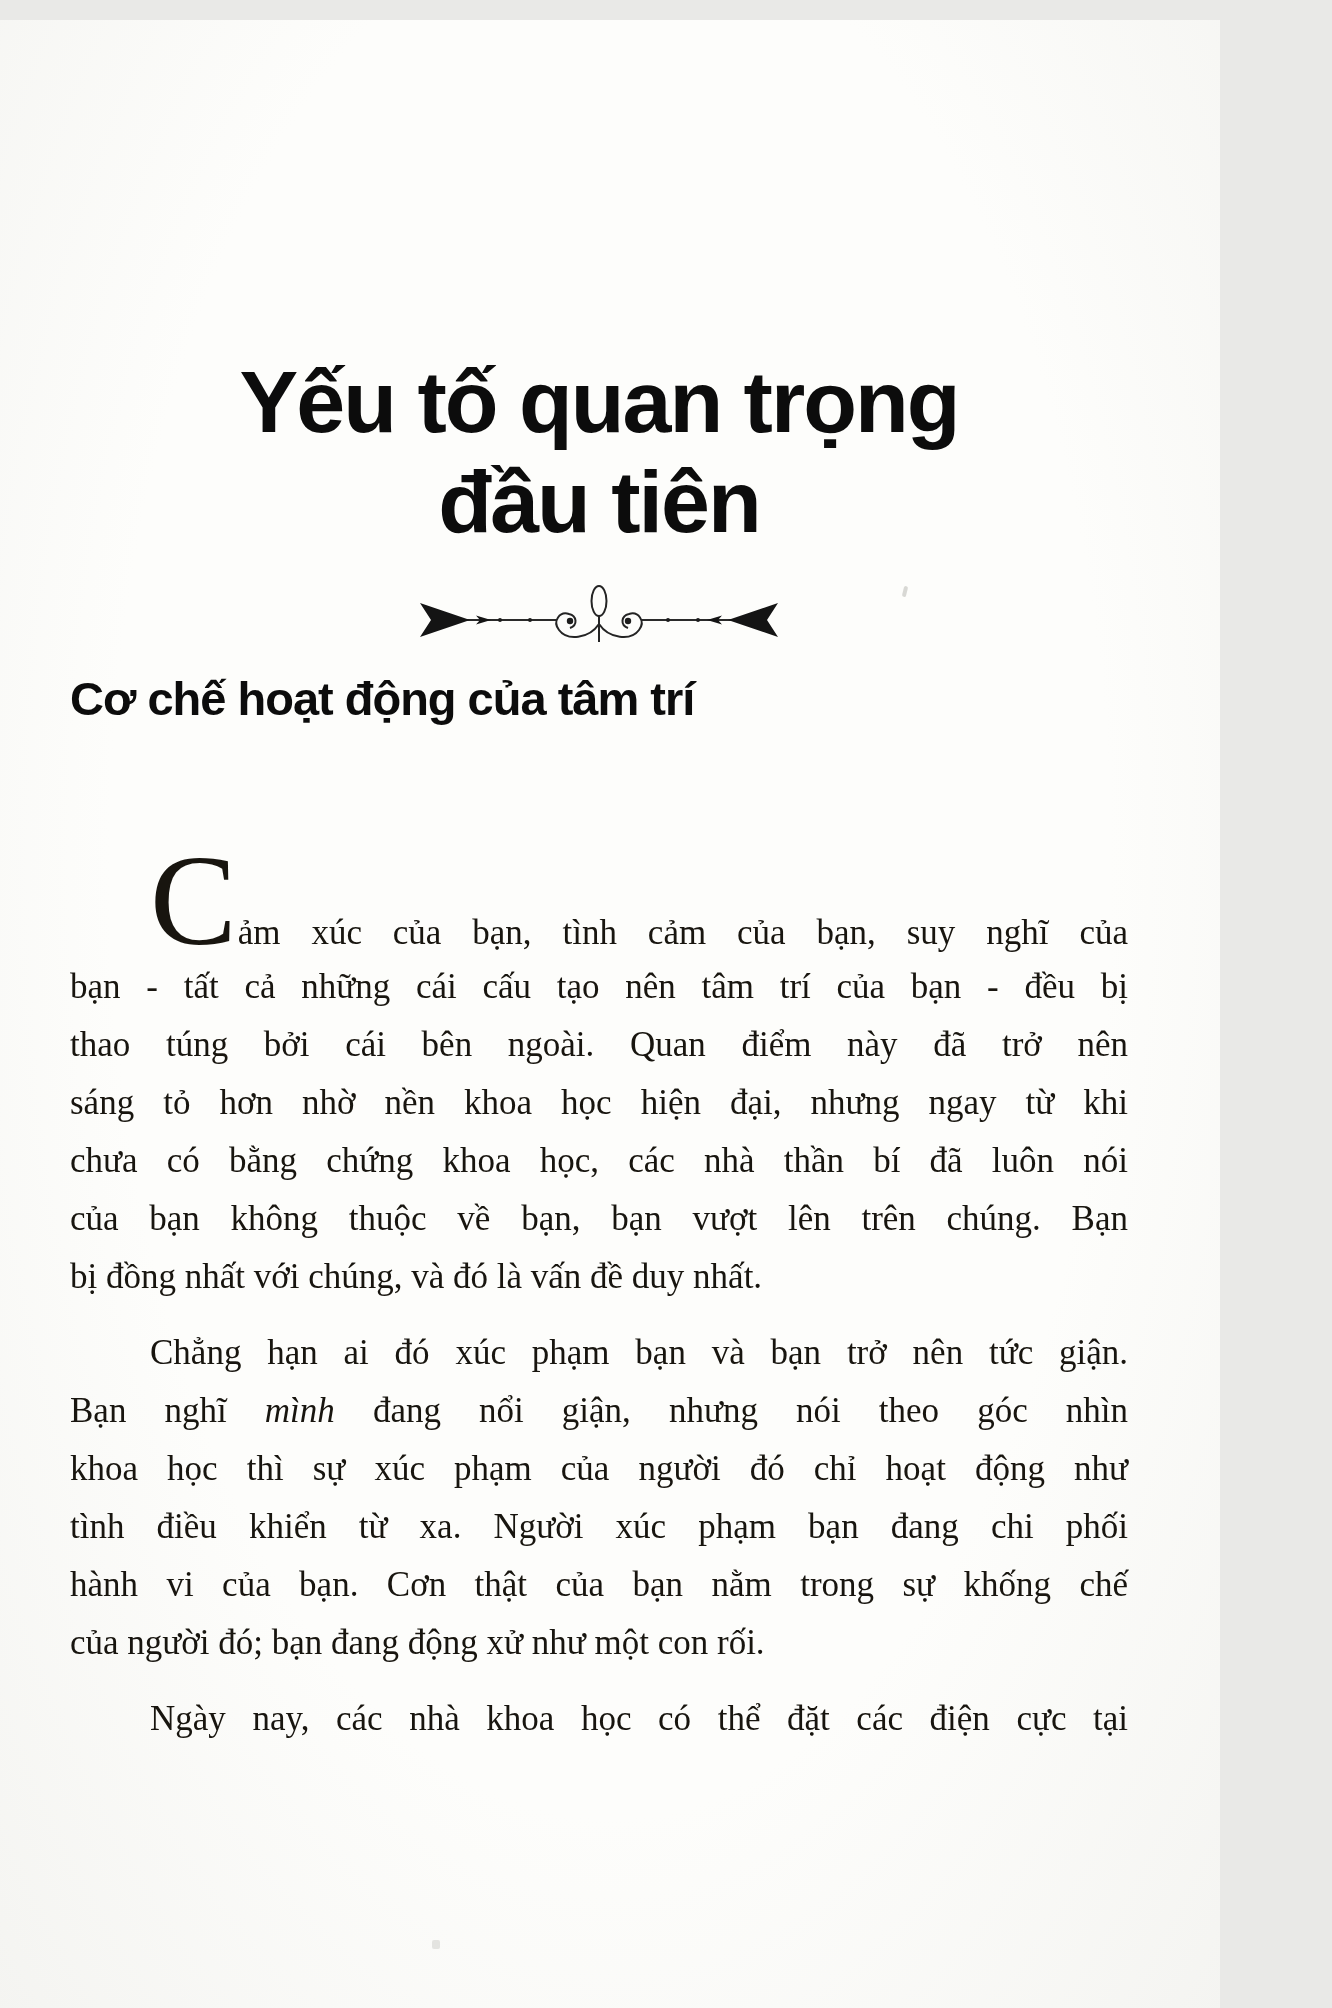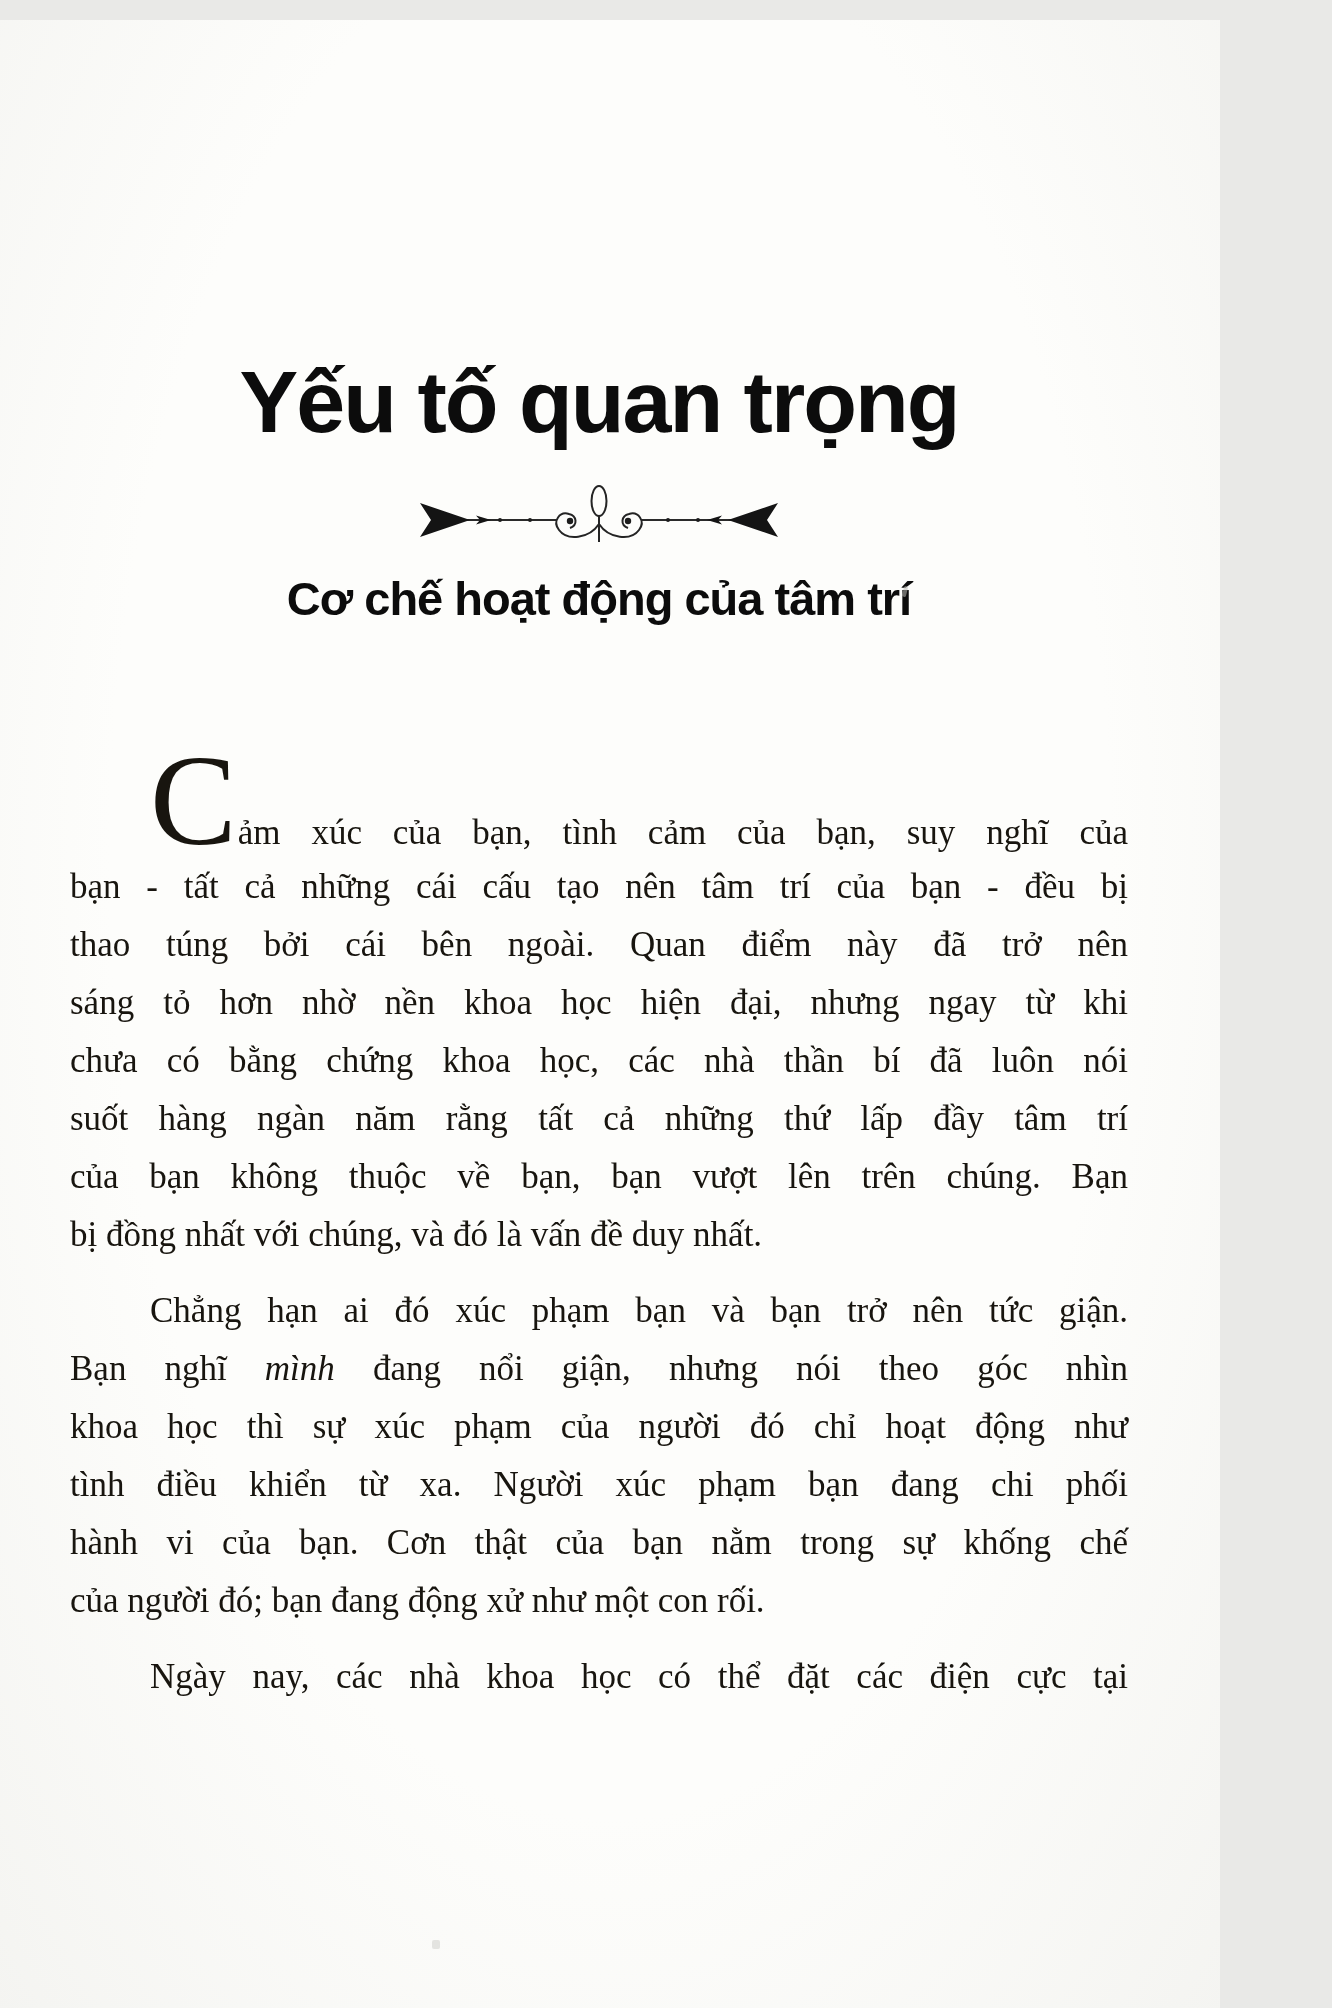--- a/index.html
+++ b/index.html
@@ -38,21 +38,20 @@
     color:var(--title);
   }
   .divider{
     margin-top:32px;
     height:72px;
     text-align:center;
   }
   .divider svg{display:inline-block;vertical-align:top;}
   .subtitle{
     margin:14px 0 0 0;
-    text-align:center;
     font-family:"Liberation Sans","DejaVu Sans",sans-serif;
     font-weight:700;
     font-size:47px;
     line-height:58px;
     letter-spacing:-1px;
     color:var(--title);
   }
   
   .body-text{
     margin-top:172px;
@@ -80,20 +79,21 @@
   .speck-2{left:432px;top:1920px;width:8px;height:9px;opacity:.35;}
 </style>
 </head>
 <body>
 
 <div class="page">
   <div class="content">
 
     <h1 class="title">
       <div class="title-line">Yếu tố quan trọng</div>
+      <div class="title-line">đầu tiên</div>
     </h1>
 
     <div class="divider">
       <svg width="362" height="72" viewBox="0 0 362 72">
         <g stroke="#2a2a2a" fill="none" stroke-width="1.8">
           <path d="M46 36 H139"></path>
           <path d="M223 36 H316"></path>
         </g>
         <g fill="#1c1c1c">
           <circle cx="82" cy="36" r="2"></circle>
@@ -124,21 +124,20 @@
 
     <h2 class="subtitle">Cơ chế hoạt động của tâm trí</h2>
 
     <main class="body-text">
         <div class="paragraph">
           <div class="line indent"><span class="dropcap">C</span><span>ảm xúc của bạn, tình cảm của bạn, suy nghĩ của</span></div>
           <div class="line"><span>bạn - tất cả những cái cấu tạo nên tâm trí của bạn - đều bị</span></div>
           <div class="line"><span>thao túng bởi cái bên ngoài. Quan điểm này đã trở nên</span></div>
           <div class="line"><span>sáng tỏ hơn nhờ nền khoa học hiện đại, nhưng ngay từ khi</span></div>
           <div class="line"><span>chưa có bằng chứng khoa học, các nhà thần bí đã luôn nói</span></div>
-          <div class="line"><span>suốt hàng ngàn năm rằng tất cả những thứ lấp đầy tâm trí</span></div>
           <div class="line"><span>của bạn không thuộc về bạn, bạn vượt lên trên chúng. Bạn</span></div>
           <div class="line last-left"><span>bị đồng nhất với chúng, và đó là vấn đề duy nhất.</span></div>
         </div>
         <div class="paragraph">
           <div class="line indent"><span>Chẳng hạn ai đó xúc phạm bạn và bạn trở nên tức giận.</span></div>
           <div class="line"><span>Bạn nghĩ </span><em>mình</em><span> đang nổi giận, nhưng nói theo góc nhìn</span></div>
           <div class="line"><span>khoa học thì sự xúc phạm của người đó chỉ hoạt động như</span></div>
           <div class="line"><span>tình điều khiển từ xa. Người xúc phạm bạn đang chi phối</span></div>
           <div class="line"><span>hành vi của bạn. Cơn thật của bạn nằm trong sự khống chế</span></div>
           <div class="line last-left"><span>của người đó; bạn đang động xử như một con rối.</span></div>

